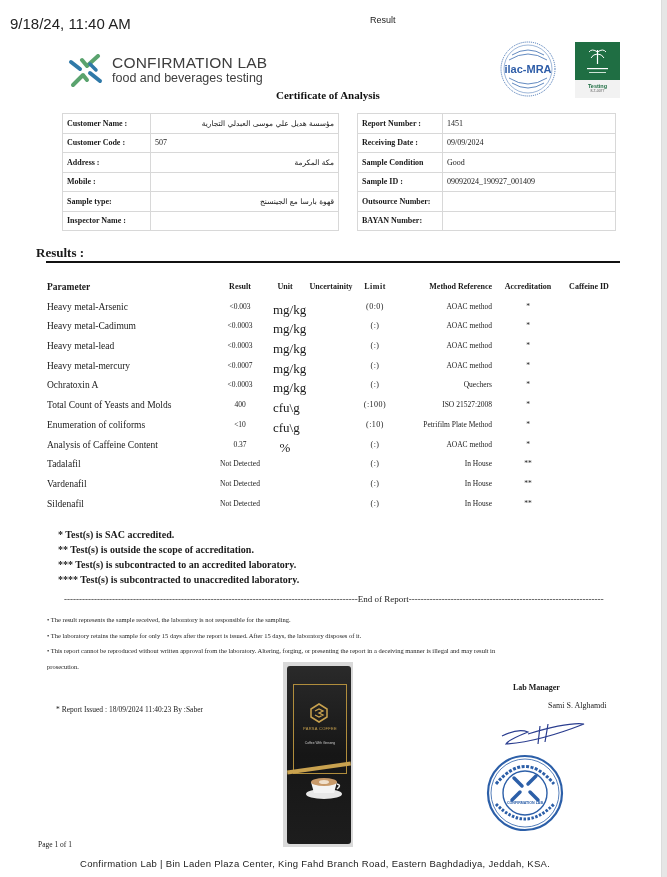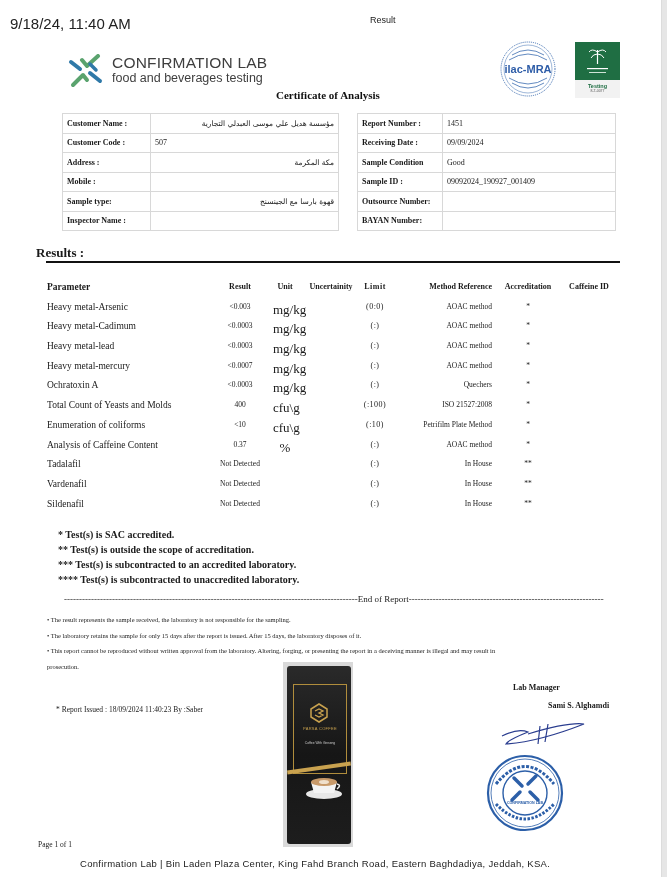--- a/index.html
+++ b/index.html
@@ -77,21 +77,21 @@
   #bag { left: 4px; top: 4px; width: 64px; height: 178px; background: linear-gradient(180deg,#2a2a2a 0%,#161616 50%,#1d1d1d 100%); border-radius: 3px; }
   #bag-frame { left: 6px; top: 18px; width: 54px; height: 90px; border: 1px solid #b08d3c; }
   #bag-logo { left: 21px; top: 36px; width: 22px; height: 22px; }
   #bag-brand { left: 8px; top: 60px; width: 50px; text-align: center; font-size: 4px; color: #c9a24f; font-family: "Liberation Sans", sans-serif; letter-spacing: 0.3px; }
   #bag-sub { left: 8px; top: 75px; width: 50px; text-align: center; font-size: 3.3px; color: #ccc; font-family: "Liberation Sans", sans-serif; }
   #bag-cup { left: 18px; top: 108px; width: 38px; height: 26px; }
   #bag-swoosh { left: 0; top: 100px; width: 64px; height: 4px; background: #c9a24f; transform: rotate(-8deg); }
 
   
   #lab-mgr { left: 513px; top: 683px; font-size: 8px; font-weight: bold; }
-  #mgr-name { left: 506px; top: 701px; font-size: 8px; font-weight: bold; padding-left: 42px; }
+  #mgr-name { left: 506px; top: 701px; font-size: 8px; font-weight: normal; padding-left: 42px; }
   #signature { left: 498px; top: 718px; width: 88px; height: 30px; }
   #stamp { left: 486px; top: 754px; width: 78px; height: 78px; }
 
   #page-num { left: 38px; top: 840px; font-size: 7.5px; }
   #footer { left: 80px; top: 858px; font-size: 9.5px; font-family: "Liberation Sans", sans-serif; color: #222; white-space: nowrap; letter-spacing: 0.3px; }
 </style>
 </head>
 <body>
 
 <div id="print-date" class="abs">9/18/24, 11:40 AM</div>

